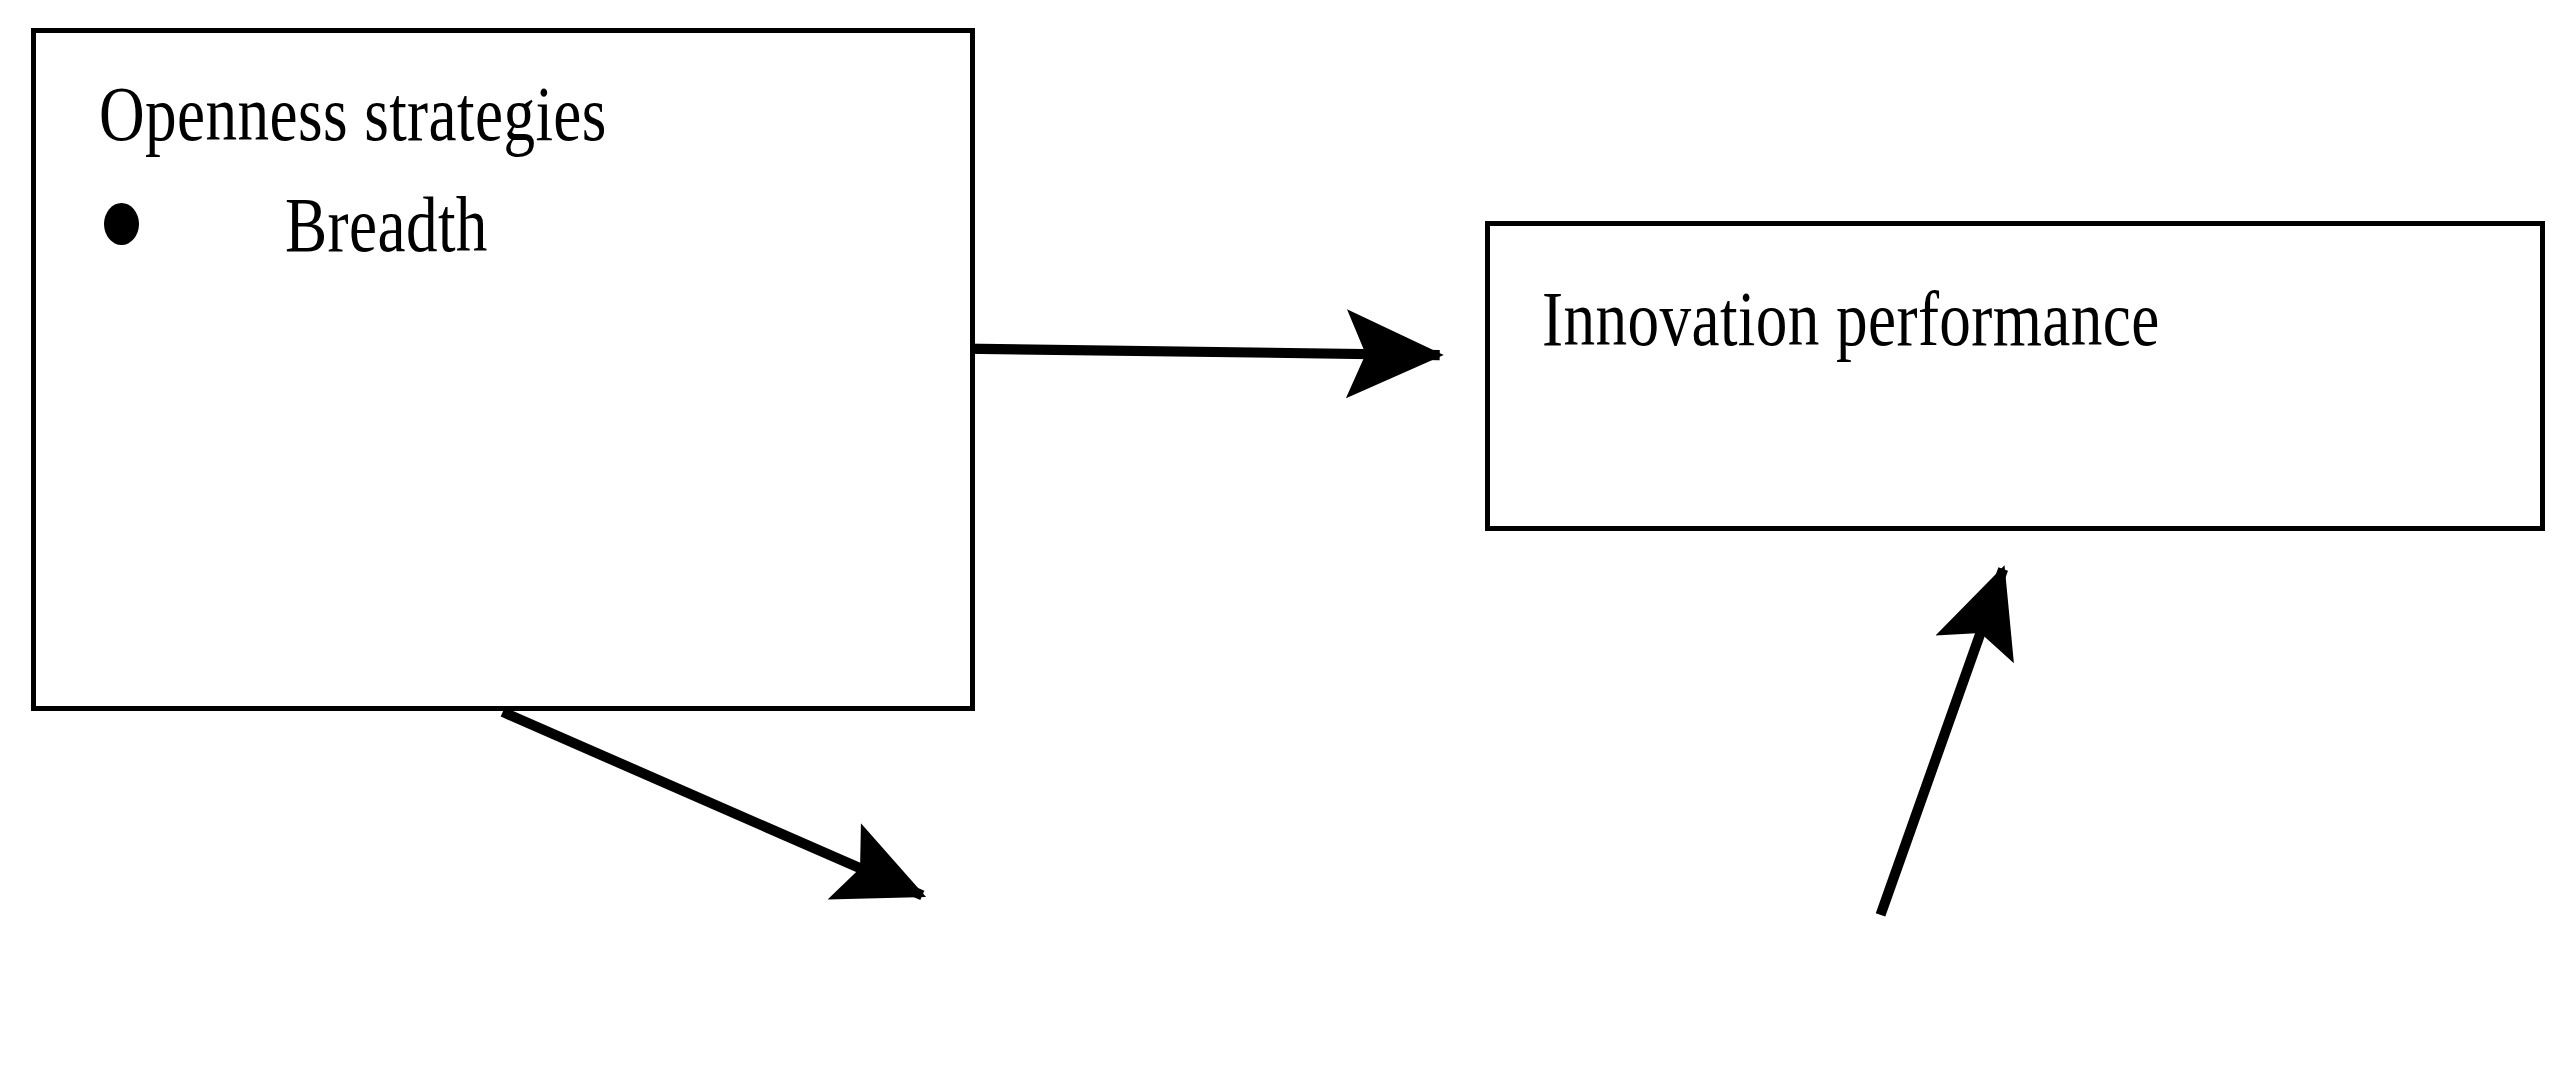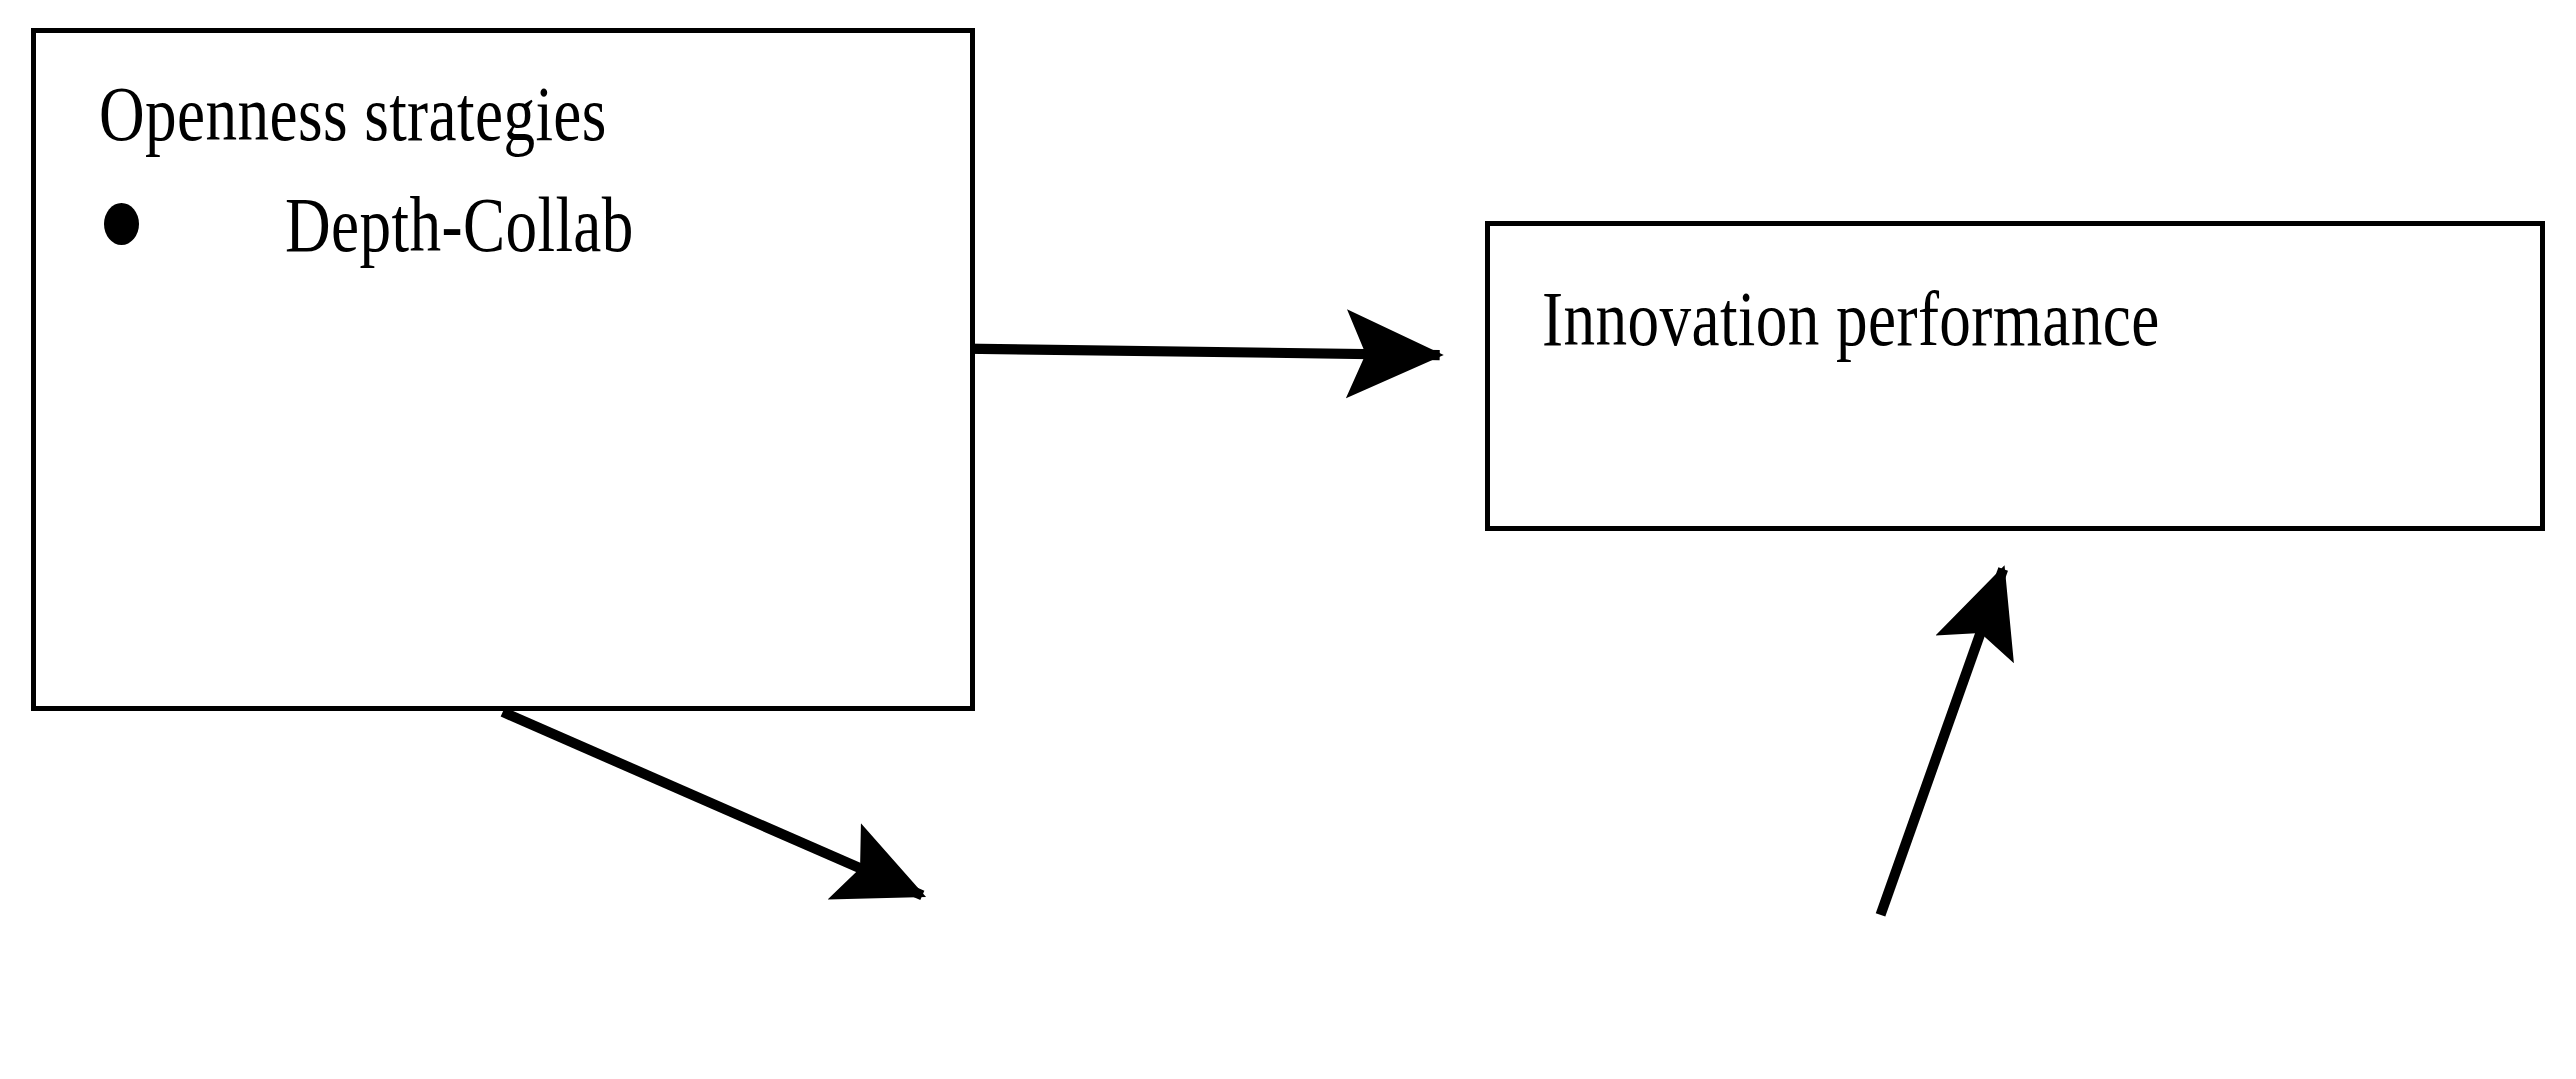--- a/index.html
+++ b/index.html
@@ -138,21 +138,21 @@
     <line x1="545" y1="772" x2="1000" y2="971" stroke="#000000" stroke-width="11" marker-end="url(#arrowhead-diag)"></line>
 
     <line x1="2039" y1="992" x2="2172" y2="617" stroke="#000000" stroke-width="11" marker-end="url(#arrowhead-up)"></line>
   </svg>
 
   <div class="node-box" id="box-openness">
     <div class="box-title">Openness strategies</div>
     <ul class="bullet-list">
       <li class="bullet-row">
         <span class="bullet-dot"></span>
-        <span class="bullet-label">Depth-Collab</span>
+        <span class="bullet-label">Breadth</span>
       </li>
     </ul>
   </div>
 
   <div class="node-box" id="box-innovation">
     <div class="node-label" id="label-innovation">Innovation performance</div>
   </div>
 
 
 </div>

